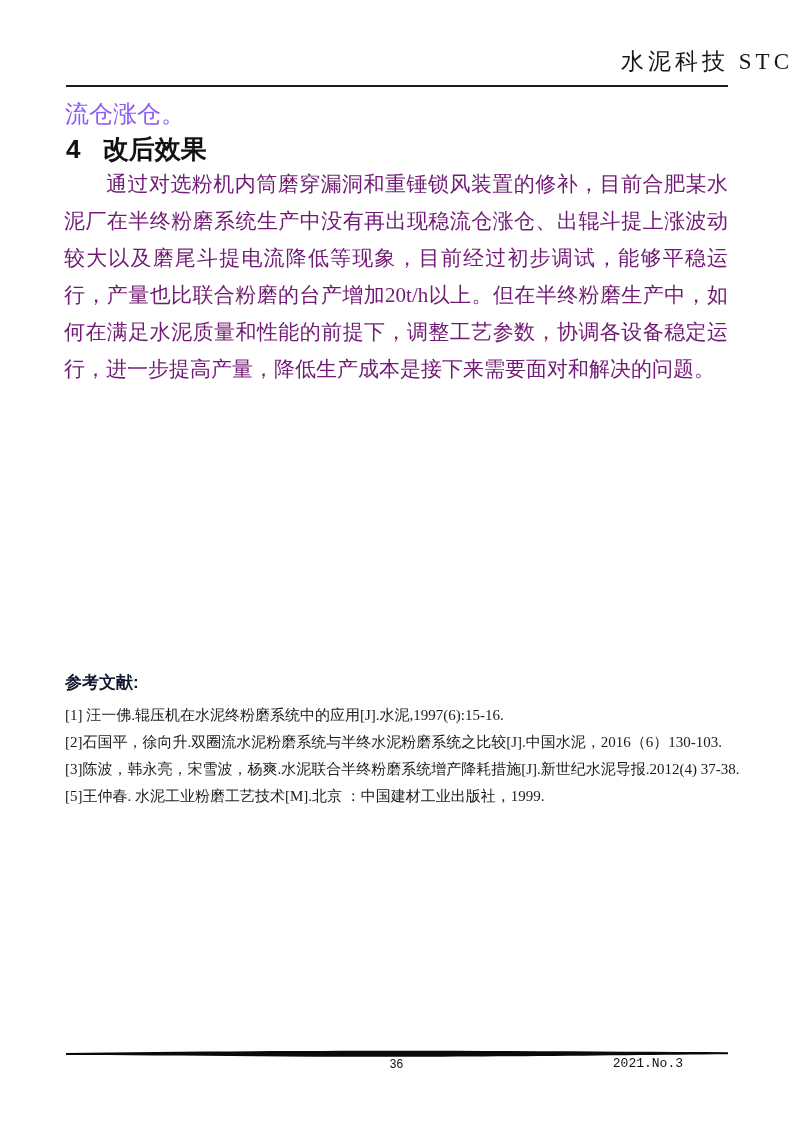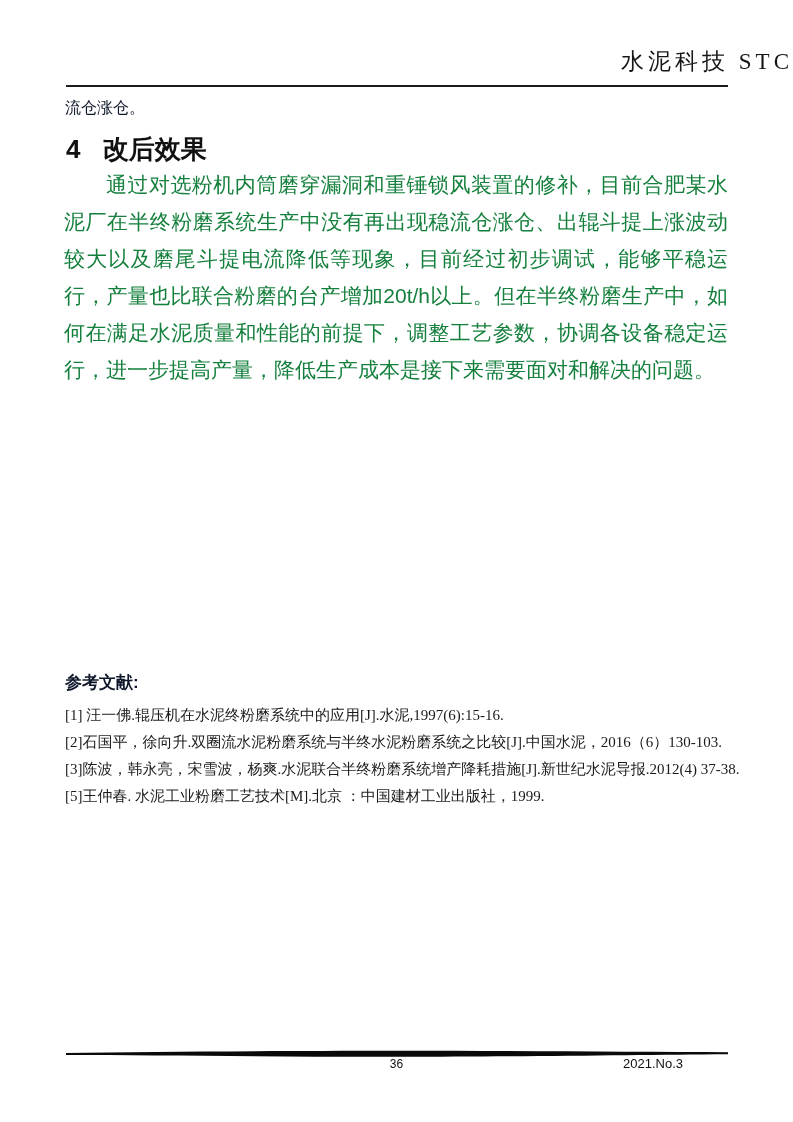--- a/index.html
+++ b/index.html
@@ -33,22 +33,22 @@
     top: 85px;
     left: 66px;
     width: 662px;
     height: 2px;
     background: #1c1c1c;
   }
   .orphan-line {
     position: absolute;
     top: 98px;
     left: 65px;
-    font-size: 16px;
-    color: #0f172a;
+    font-size: 24px;
+    color: #8b5cf6;
   }
   .section-heading {
     position: absolute;
     top: 132px;
     left: 66px;
     font-family: "Liberation Sans", sans-serif;
     font-weight: bold;
     font-size: 26px;
     color: #111;
   }
@@ -56,22 +56,22 @@
   .section-heading .sec-title { display: inline-block; margin-left: 15px; }
   .body-paragraph {
     position: absolute;
     top: 166px;
     left: 64px;
     width: 664px;
     font-size: 21px;
     line-height: 37px;
     text-align: justify;
     text-indent: 42px;
-    color: #15803d;
-    font-family: Liberation Sans, sans-serif;
+    color: #701a75;
+    font-family: Liberation Serif, serif;
   }
   .references {
     position: absolute;
     top: 671px;
     left: 65px;
     width: 678px;
   }
   .references-title {
     font-family: "Liberation Sans", sans-serif;
     font-weight: bold;
@@ -101,21 +101,21 @@
     text-align: center;
     font-size: 12px;
     font-family: "Liberation Sans", sans-serif;
     color: #111;
   }
   .footer-issue {
     position: absolute;
     top: 1056px;
     right: 110px;
     font-size: 13px;
-    font-family: Liberation Sans, sans-serif;
+    font-family: Liberation Mono, monospace;
     color: #111;
   }
 </style>
 </head>
 <body>
 
 <div class="page">
 
   <div class="journal-title">水泥科技 STC</div>
 

